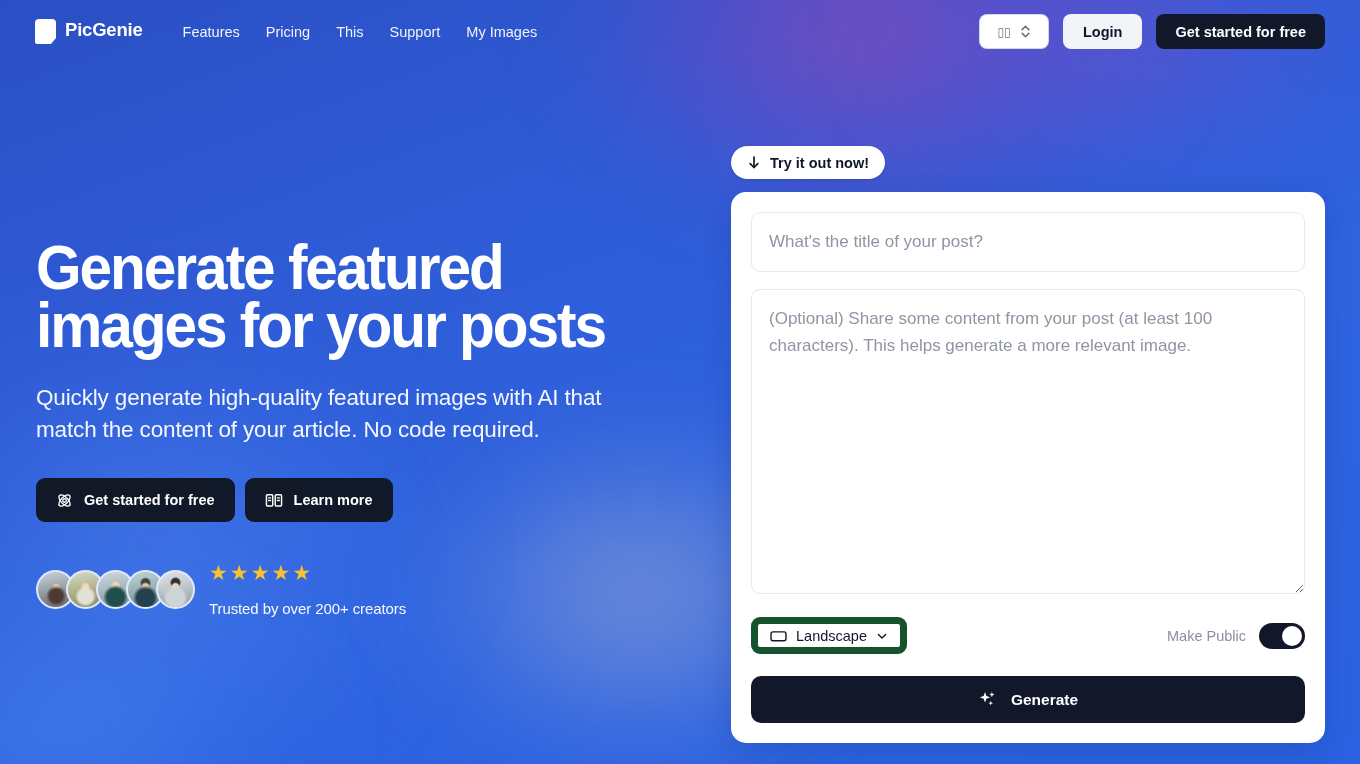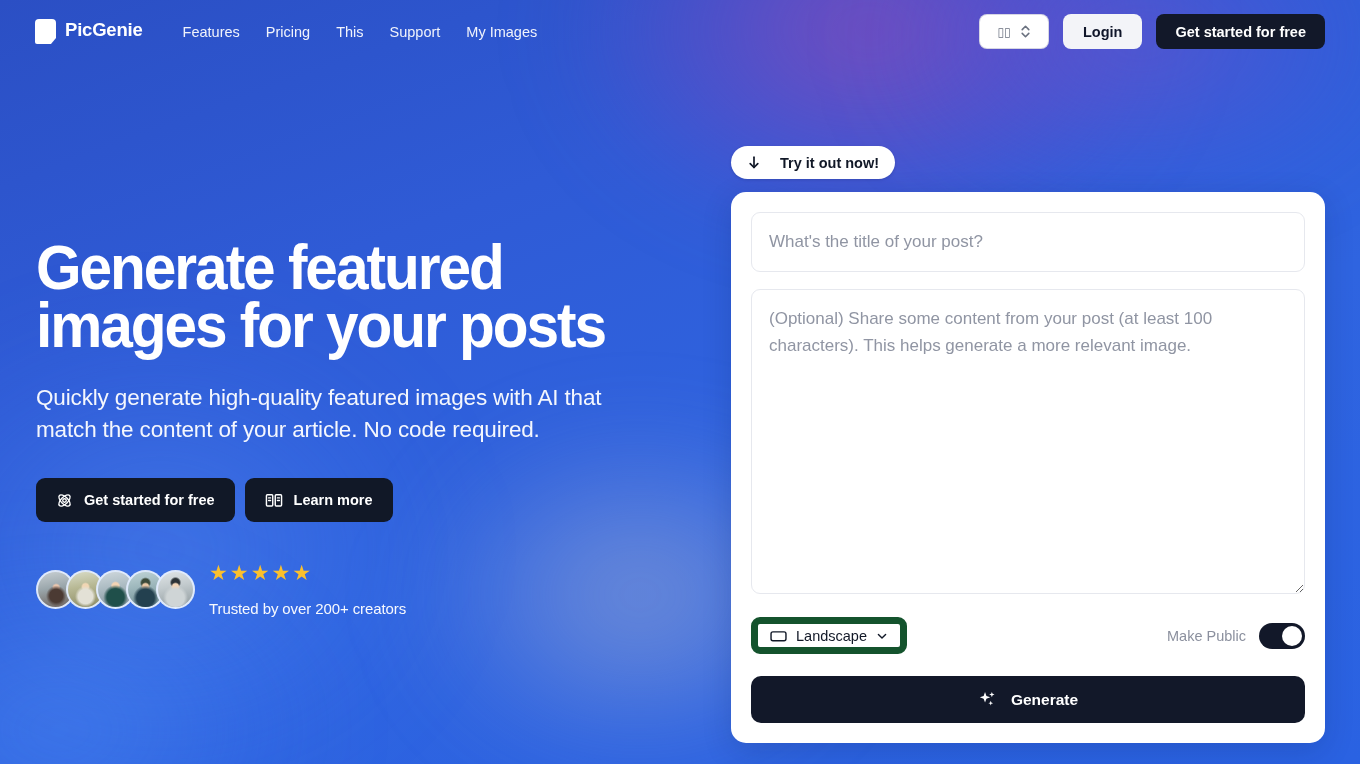--- a/index.html
+++ b/index.html
@@ -199,21 +199,21 @@
   }
 
   
   .try-badge {
     position: absolute;
     left: 731px; top: 146px;
     height: 33px;
     padding: 0 16px;
     background: #ffffff;
     border-radius: 17px;
-    display: flex; align-items: center; gap: 19px;
+    display: flex; align-items: center; gap: 9px;
     font-size: 14.5px; font-weight: 600; color: #111827;
     z-index: 15;
     cursor: pointer;
     box-shadow: 0 1px 3px rgba(10,20,60,0.18);
     white-space: nowrap;
   }
 
   
   .card {
     position: absolute;

